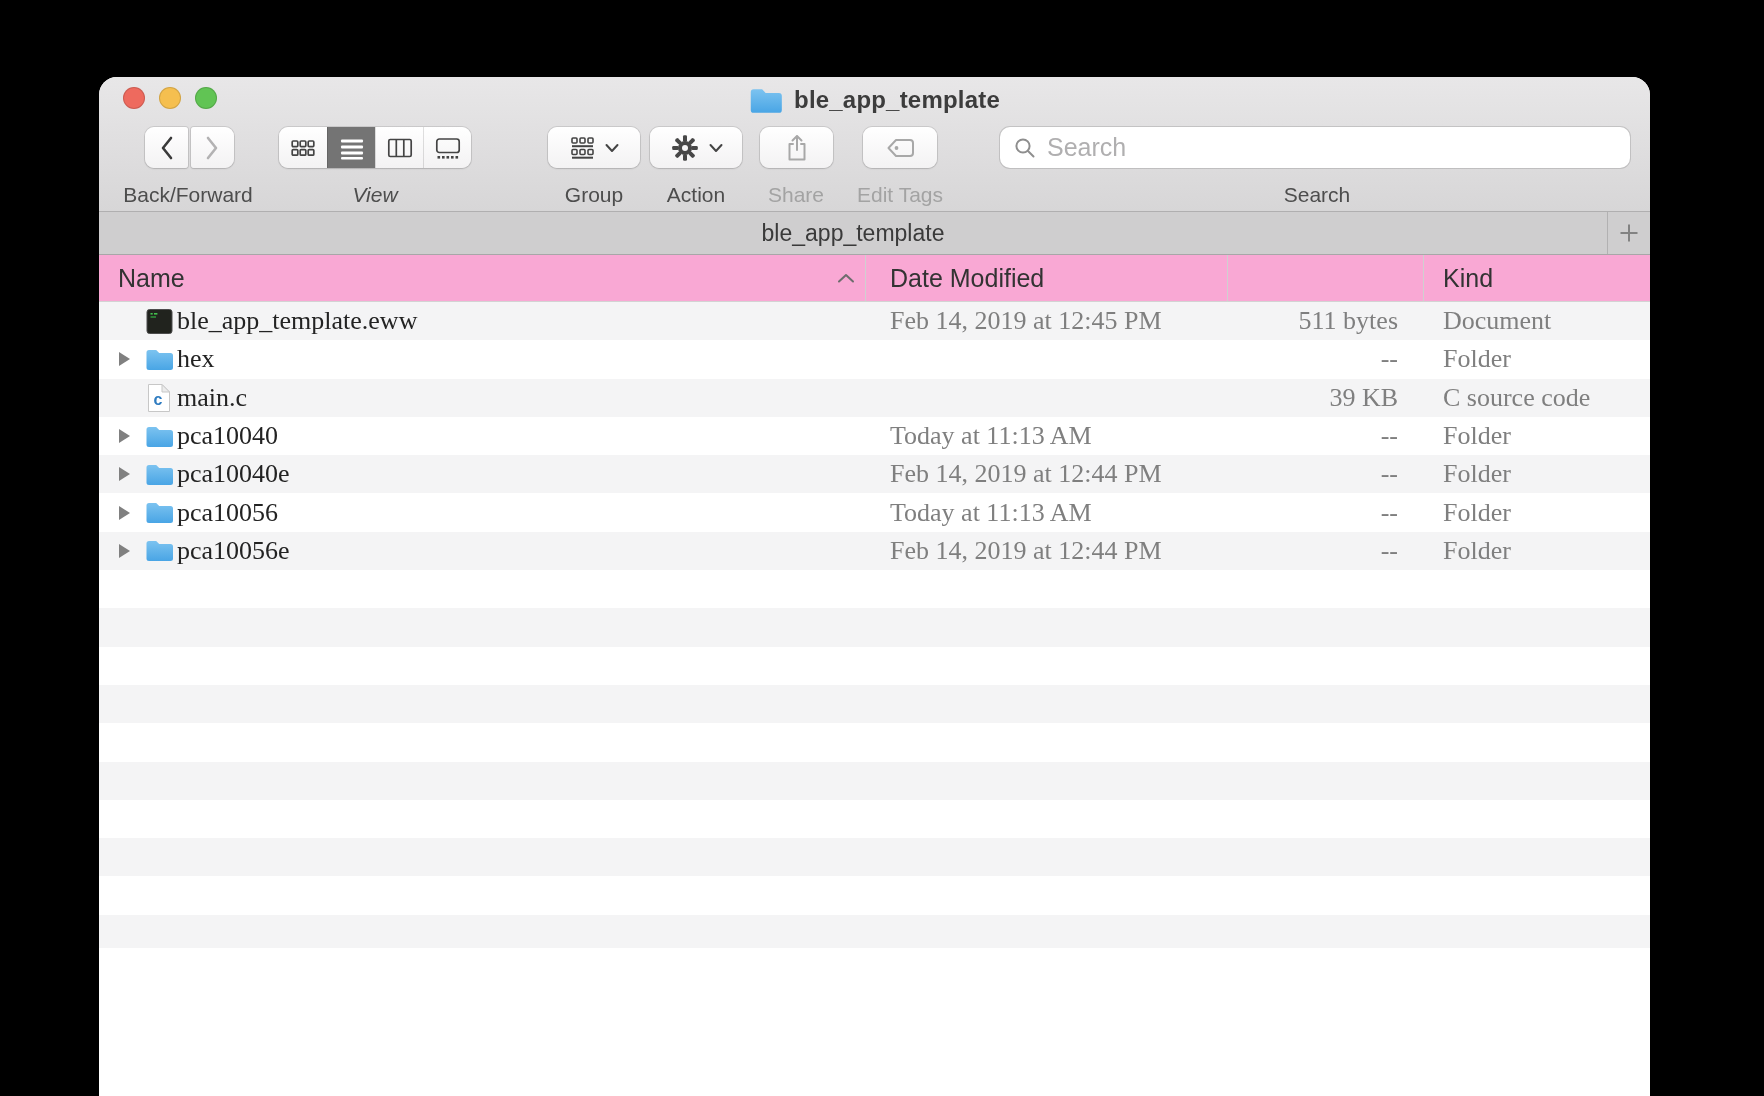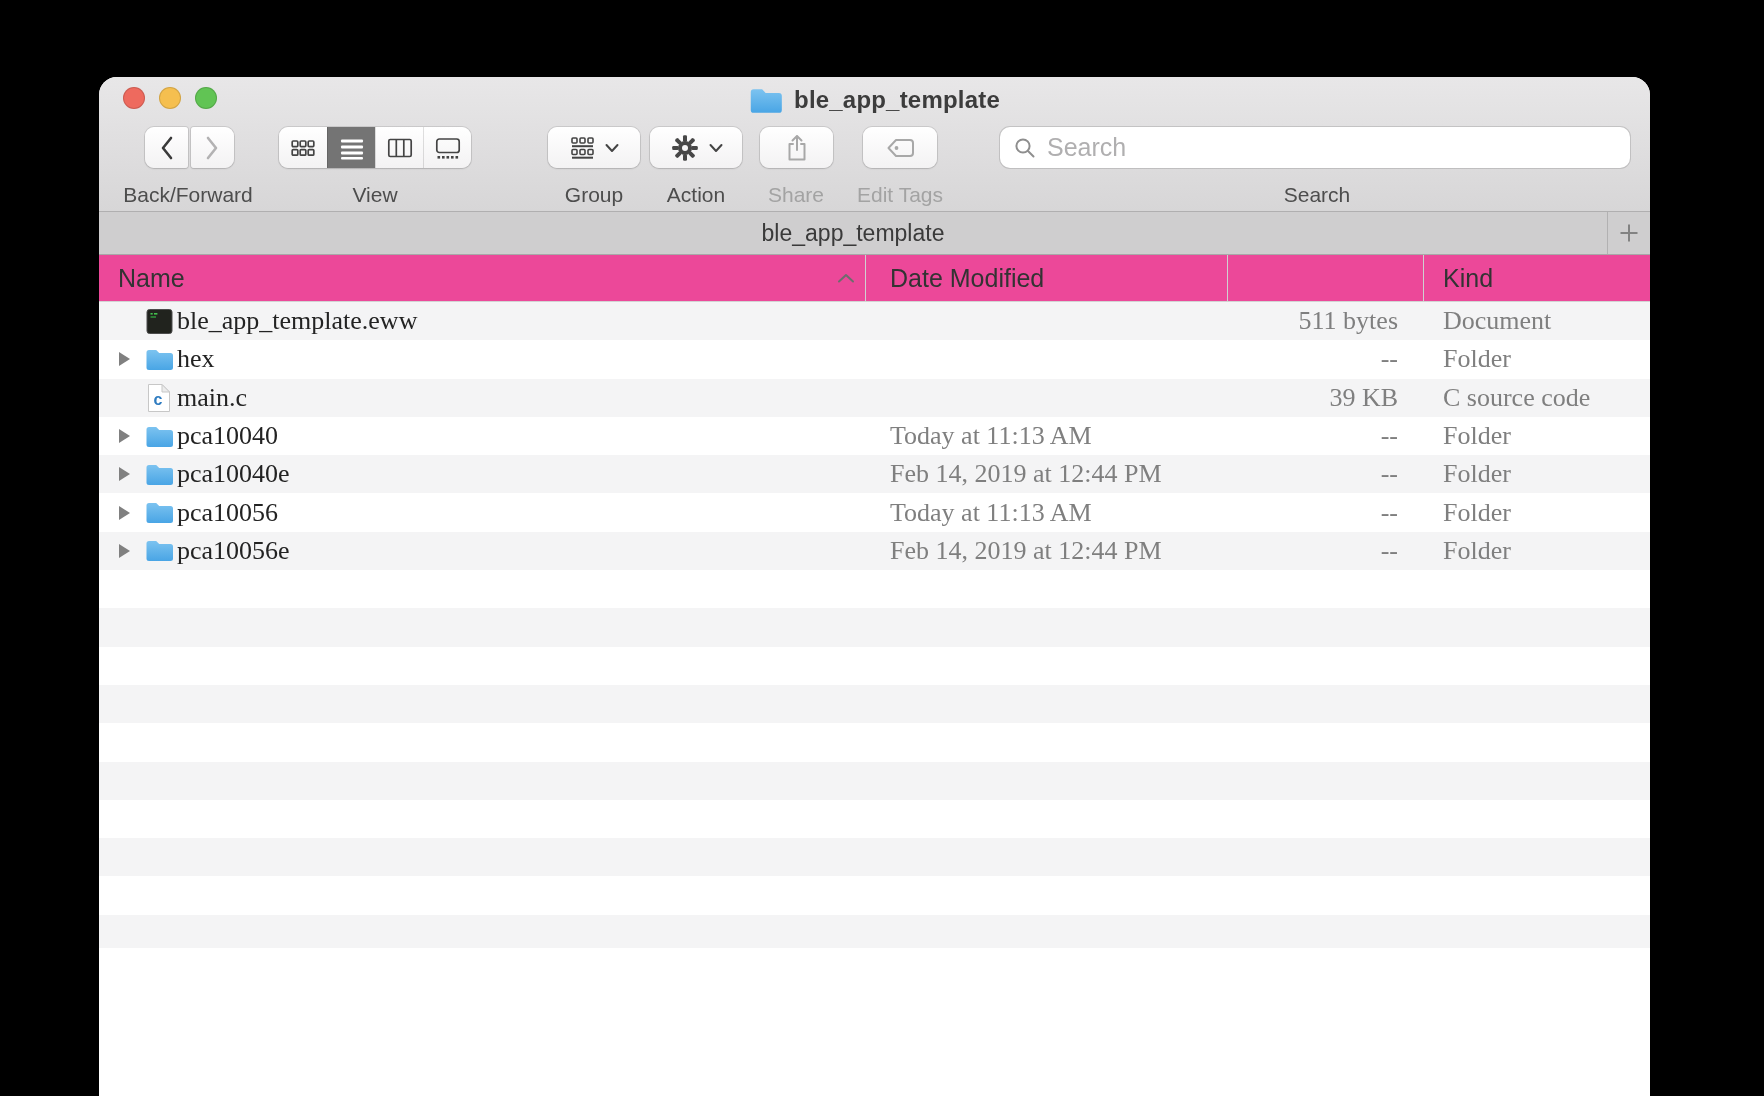--- a/index.html
+++ b/index.html
@@ -52,36 +52,36 @@
                   background:#fff; border-radius:10px;
                   box-shadow:0 0 0 1px rgba(0,0,0,.13);
                   display:flex; align-items:center; padding:0 12px; gap:9px; }
   .search-field input { border:none; outline:none; flex:1; font-size:25px; color:#333;
                         font-family:"Liberation Sans","DejaVu Sans",sans-serif; background:transparent; }
   .search-field input::placeholder { color:#b0afb0; }
 
   .tlabel { position:absolute; top:106px; transform:translateX(-50%);
             font-size:21px; color:#4d4d4d; white-space:nowrap; }
   .tlabel.dim { color:#a3a3a3; }
-  .lb-backfwd { left:89px; }  .lb-view { left:276px; }  .lb-group { left:495px; }
+  .lb-backfwd { left:89px; }  .lb-view { left:276px;font-style:italic; }  .lb-group { left:495px; }
   .lb-action { left:597px; }  .lb-share { left:697px; } .lb-tags { left:801px; }
   .lb-search { left:1218px; }
 
   
   .tabbar { position:relative; height:43px; background:var(--tabbar);
             border-bottom:1px solid #a8a7a8; }
   .tab { position:absolute; left:0; top:0; width:1508px; height:43px;
          display:flex; align-items:center; justify-content:center;
          font-size:23px; color:#3a3a3a; }
   .tab-sep { position:absolute; left:1508px; top:0; bottom:0; width:1px; background:#b2b1b2; }
   .new-tab { position:absolute; left:1509px; right:0; top:0; bottom:0;
              display:flex; align-items:center; justify-content:center; }
 
   
-  .lheader { position:relative; height:47px; background:#ec4899;
+  .lheader { position:relative; height:47px; background:#f9a8d4;
              border-bottom:1px solid #d3d3d3; font-size:25px; color:#333; }
   .hcell { position:absolute; top:0; height:47px; display:flex; align-items:center; }
   .h-name { left:19px; }  .h-date { left:791px; } .h-size { left:1156px;margin-top:44px; } .h-kind { left:1344px; }
   .h-sort { position:absolute; left:738px; top:18px; }
   .vline { position:absolute; top:0; bottom:0; width:1px; background:#d0d0d0; }
   .vl1 { left:766px; } .vl2 { left:1128px; } .vl3 { left:1324px; }
 
   
   .list { position:relative; height:646px;
           background:repeating-linear-gradient(to bottom,
@@ -320,20 +320,21 @@
 
     <span class="ficon">
           <svg width="27" height="27" viewBox="0 0 27 27">
             <rect x="1" y="1.5" width="25" height="24" rx="2.5" fill="#21231e" stroke="#4c4c4c"></rect>
             <rect x="4.5" y="5" width="2.2" height="1.6" fill="#43c24e"></rect>
             <rect x="8" y="5" width="3.4" height="1.6" fill="#43c24e"></rect>
             <rect x="4.5" y="8.2" width="5.5" height="1.6" fill="#2f8f3a"></rect>
           </svg>
         </span>
     <span class="cell c-name">ble_app_template.eww</span>
+    <span class="cell c-date">Feb 14, 2019 at 12:45 PM</span>
     <span class="cell c-size">511 bytes</span>
     <span class="cell c-kind">Document</span>
   </div>
       <div class="row">
     <span class="disclosure"></span>
     <span class="ficon">
           <svg width="29" height="23" viewBox="0 0 29 23">
             <path d="M1.5 4.5 a2.5 2.5 0 0 1 2.5 -2.5 h7.2 l3 3 h11.3 a2.5 2.5 0 0 1 2.5 2.5 v12 a2.5 2.5 0 0 1 -2.5 2.5 H4 a2.5 2.5 0 0 1 -2.5 -2.5 Z" fill="url(#folderGrad)"></path>
           </svg>
         </span>

